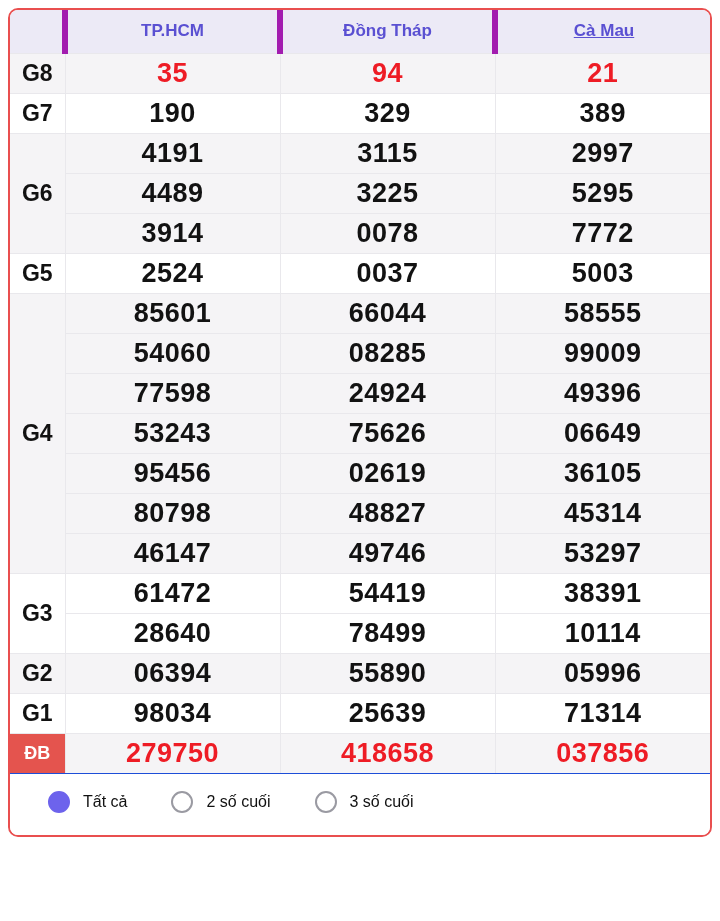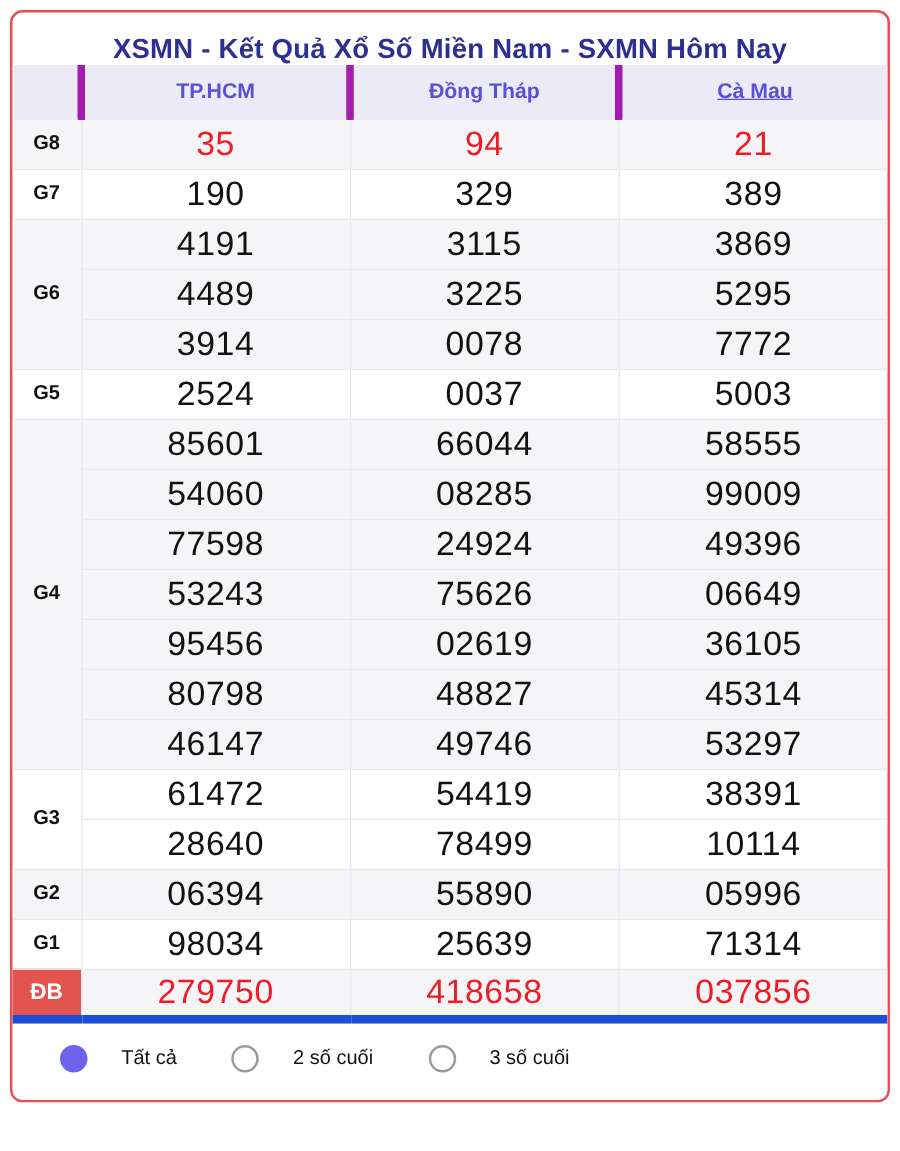--- a/index.html
+++ b/index.html
@@ -59,50 +59,50 @@
   }
   thead th:last-child { border-right: none; text-decoration: underline; }
   tbody td {
     height: 40px;
     text-align: center;
     vertical-align: middle;
     border-top: 1px solid #e9e8ec;
     border-right: 1px solid #e9e8ec;
   }
   tbody td:last-child { border-right: none; }
-  tbody tr:last-child td { border-bottom: 7px solid #1d4ed8; text-align: center; }
+  tbody tr:last-child td { border-bottom: 1px solid #1d4ed8; text-align: center; }
   tr.shade td { background: #f5f4f6; }
   td.glabel {
-    font-size: 16px;
+    font-size: 23px;
     font-weight: bold;
     color: #111111;
   }
   td.num {
     font-size: 27px;
-    font-weight: normal;
+    font-weight: bold;
     color: #121212;
     letter-spacing: 0.5px;
   }
   tr.red td.num { color: #ee1c25; }
   td.glabel.special {
     background: #e4544e !important;
     color: #ffffff;
     font-size: 18px;
   }
   .filters {
     display: flex;
     align-items: center;
     padding: 17px 0 22px 38px;
     gap: 44px;
     background: #ffffff;
   }
   .filter-option {
     display: flex;
     align-items: center;
-    gap: 27px;
+    gap: 13px;
     cursor: pointer;
   }
   .radio-circle {
     width: 22px;
     height: 22px;
     border-radius: 50%;
     background: #ffffff;
     border: 2px solid #9a9aa2;
     display: inline-block;
   }
@@ -113,21 +113,20 @@
   .filter-label {
     font-size: 16px;
     color: #111111;
   }
 </style>
 </head>
 <body>
 
 <div class="card">
 
-  <h1 class="page-title">XSMN - Kết Quả Xổ Số Miền Nam - SXMN Hôm Nay</h1>
 
 
   <table class="results">
     <colgroup>
       <col class="label-col">
       <col>
         <col>
         <col>
     </colgroup>
     <thead>
@@ -148,21 +147,21 @@
         <tr class="">
           <td class="glabel" rowspan="1">G7</td>
           <td class="num">190</td>
           <td class="num">329</td>
           <td class="num">389</td>
         </tr>
         <tr class="shade ">
           <td class="glabel" rowspan="3">G6</td>
           <td class="num">4191</td>
           <td class="num">3115</td>
-          <td class="num">3869</td>
+          <td class="num">2997</td>
         </tr>
         <tr class="shade ">
           <td class="num">4489</td>
           <td class="num">3225</td>
           <td class="num">5295</td>
         </tr>
         <tr class="shade ">
           <td class="num">3914</td>
           <td class="num">0078</td>
           <td class="num">7772</td>

